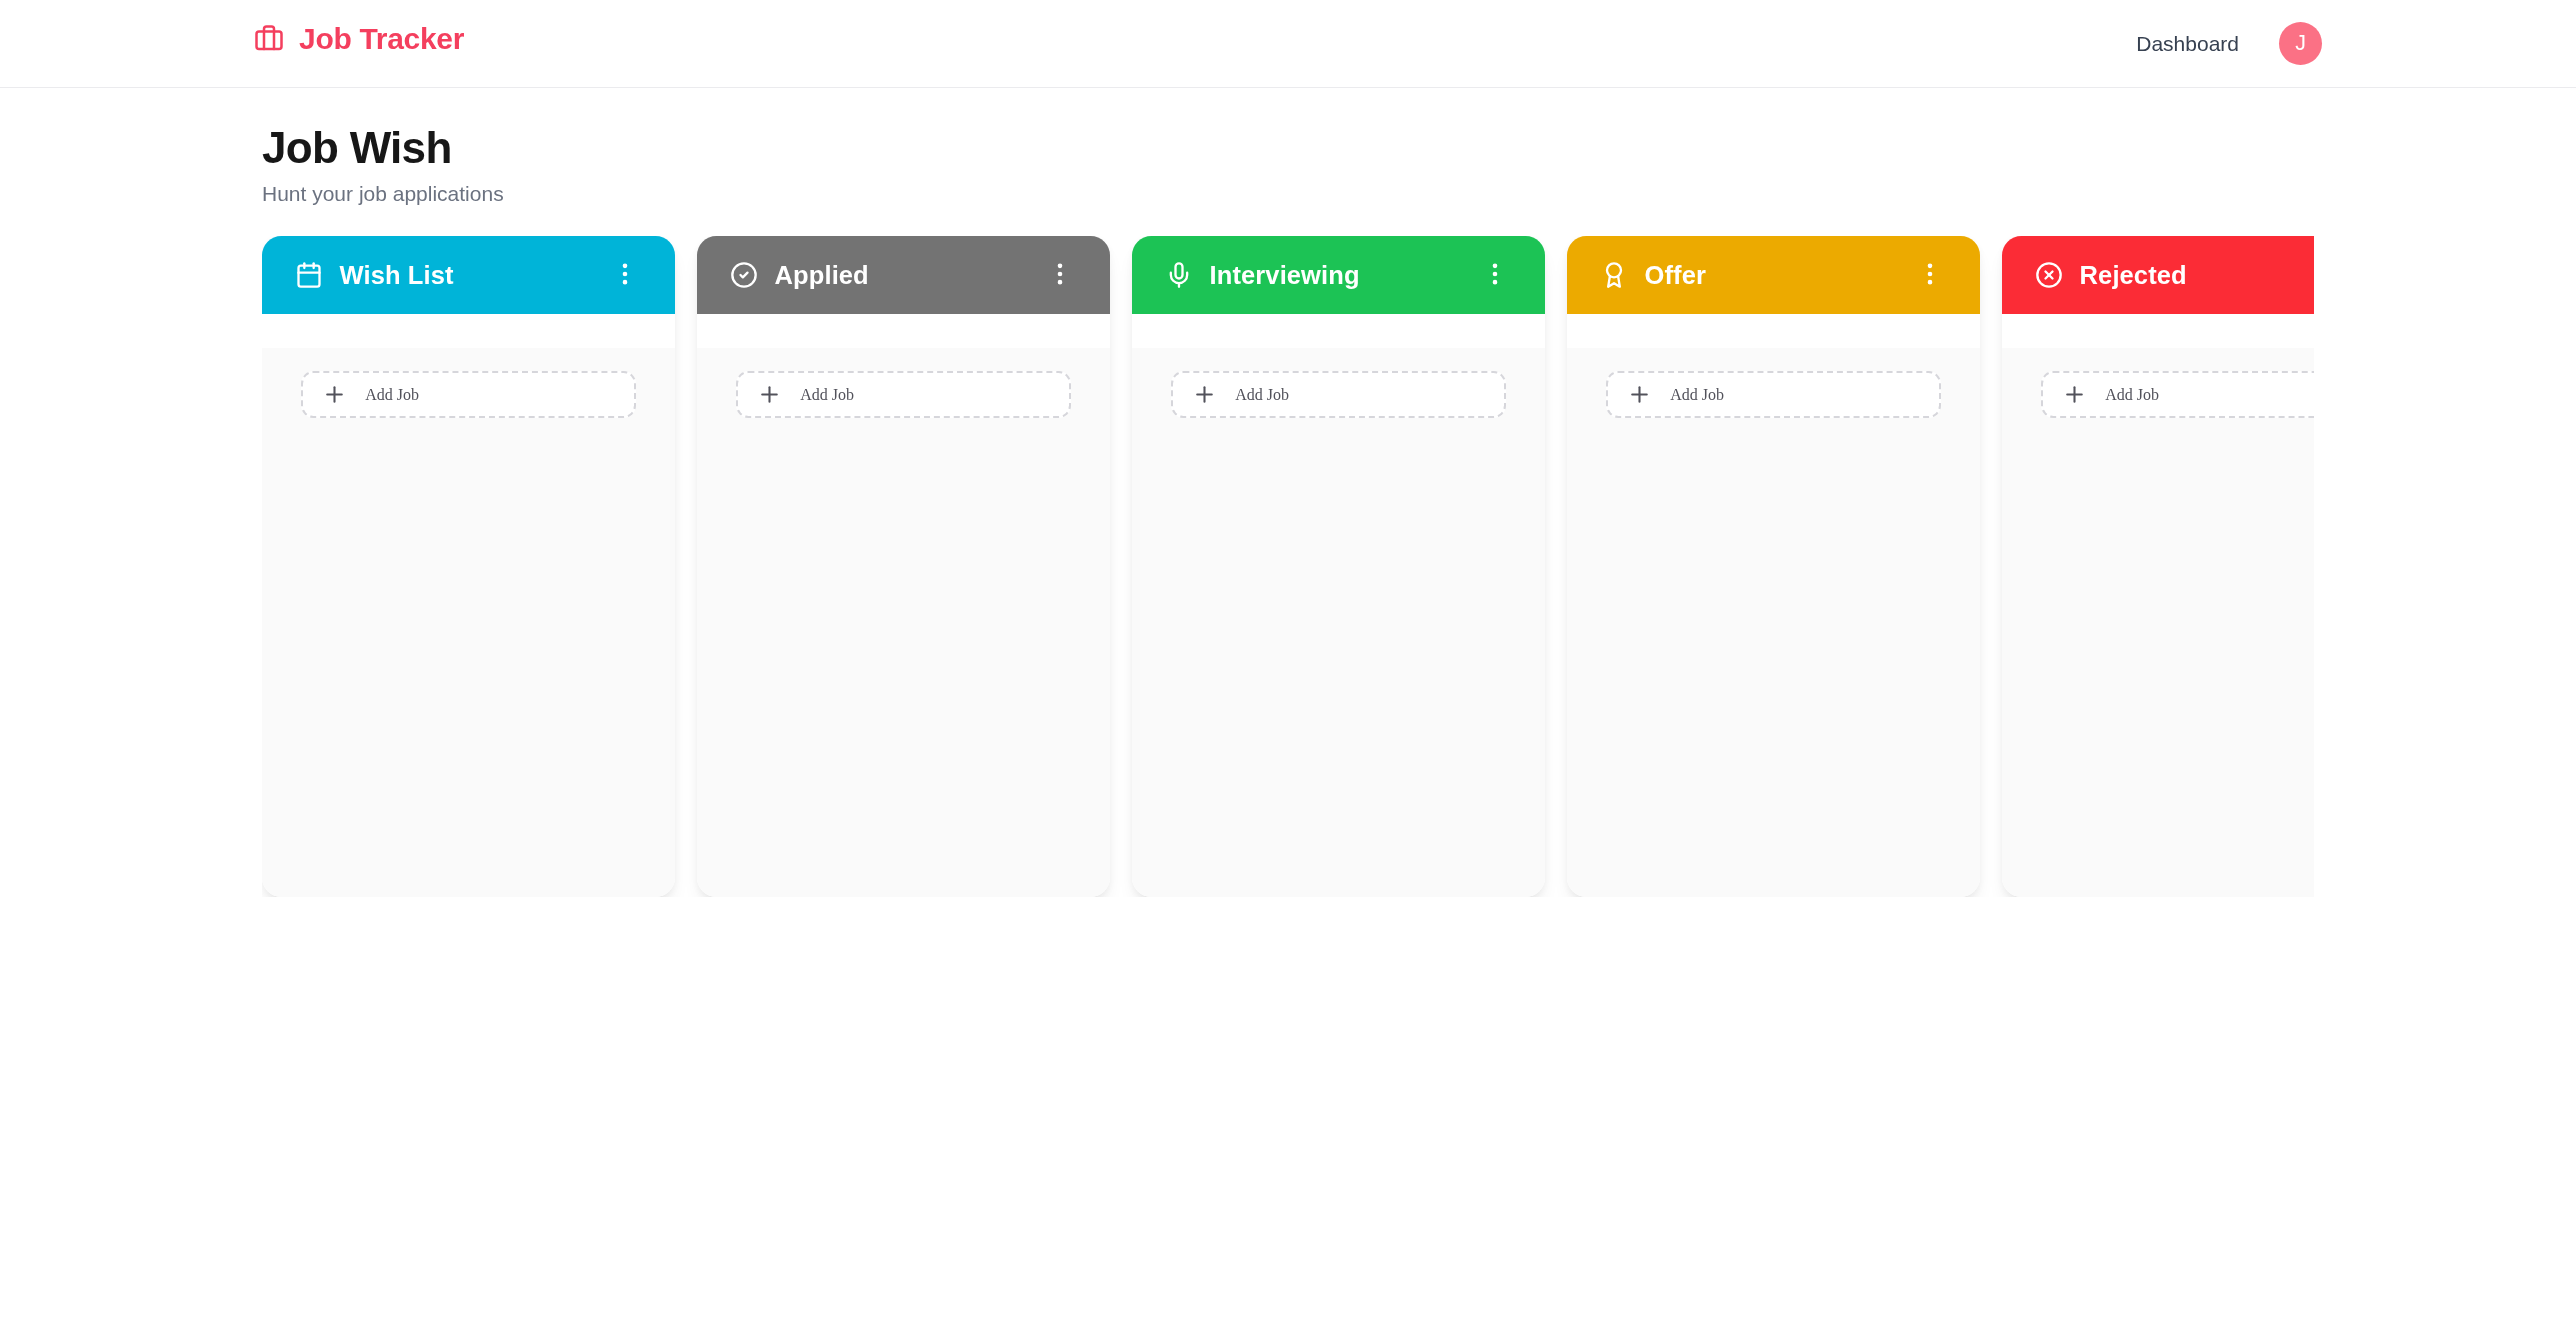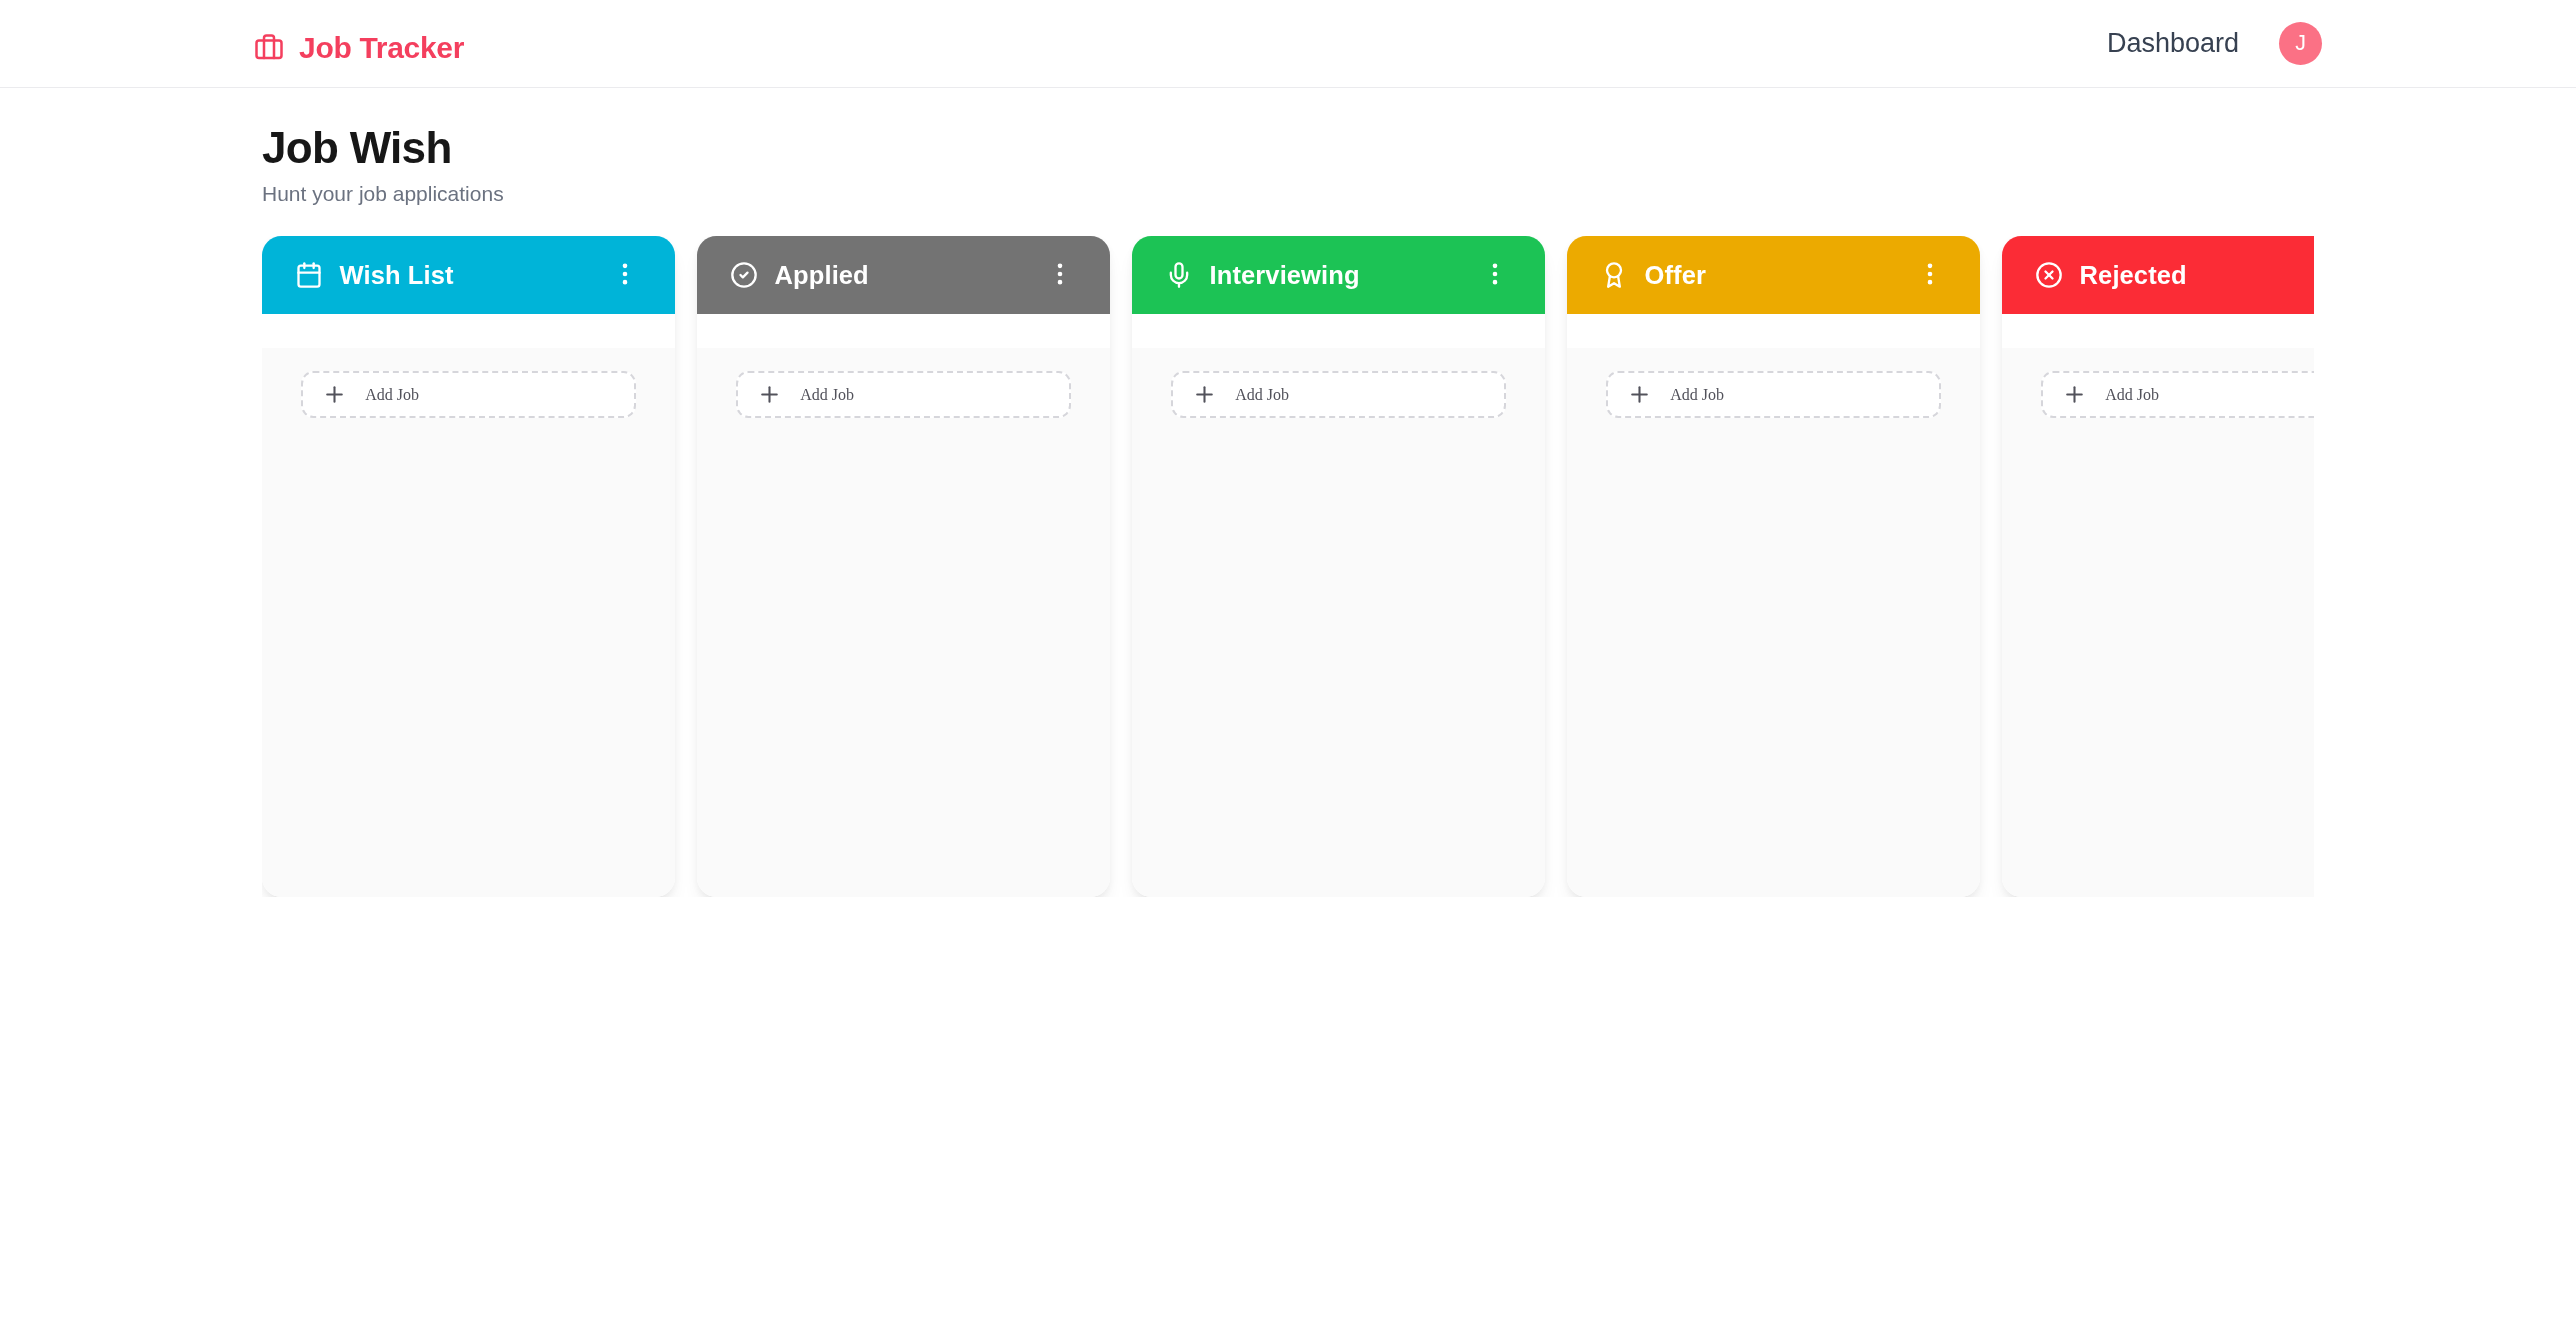--- a/index.html
+++ b/index.html
@@ -17,42 +17,42 @@
     height: 88px;
     background: #ffffff;
     border-bottom: 1.4px solid #ebebee;
     display: flex;
     align-items: center;
   }
   .nav-inner {
     width: 2068px;
     margin: 0 auto;
     display: flex;
-    align-items: flex-end;
+    align-items: flex-start;
     justify-content: space-between;
   }
   .logo {
     display: flex;
     align-items: center;
     gap: 15px;
   }
   .logo svg { display: block; }
   .logo-text {
     font-size: 30px;
     font-weight: 700;
     color: #f43f5e;
     letter-spacing: -0.3px;
   }
   .nav-right {
     display: flex;
     align-items: center;
     gap: 40px;
   }
   .nav-link {
-    font-size: 27px;
+    font-size: 21px;
     color: #374151;
     background: none;
     border: none;
     padding: 0;
     cursor: pointer;
     font-family: inherit;
   }
   .avatar {
     width: 43px;
     height: 43px;

